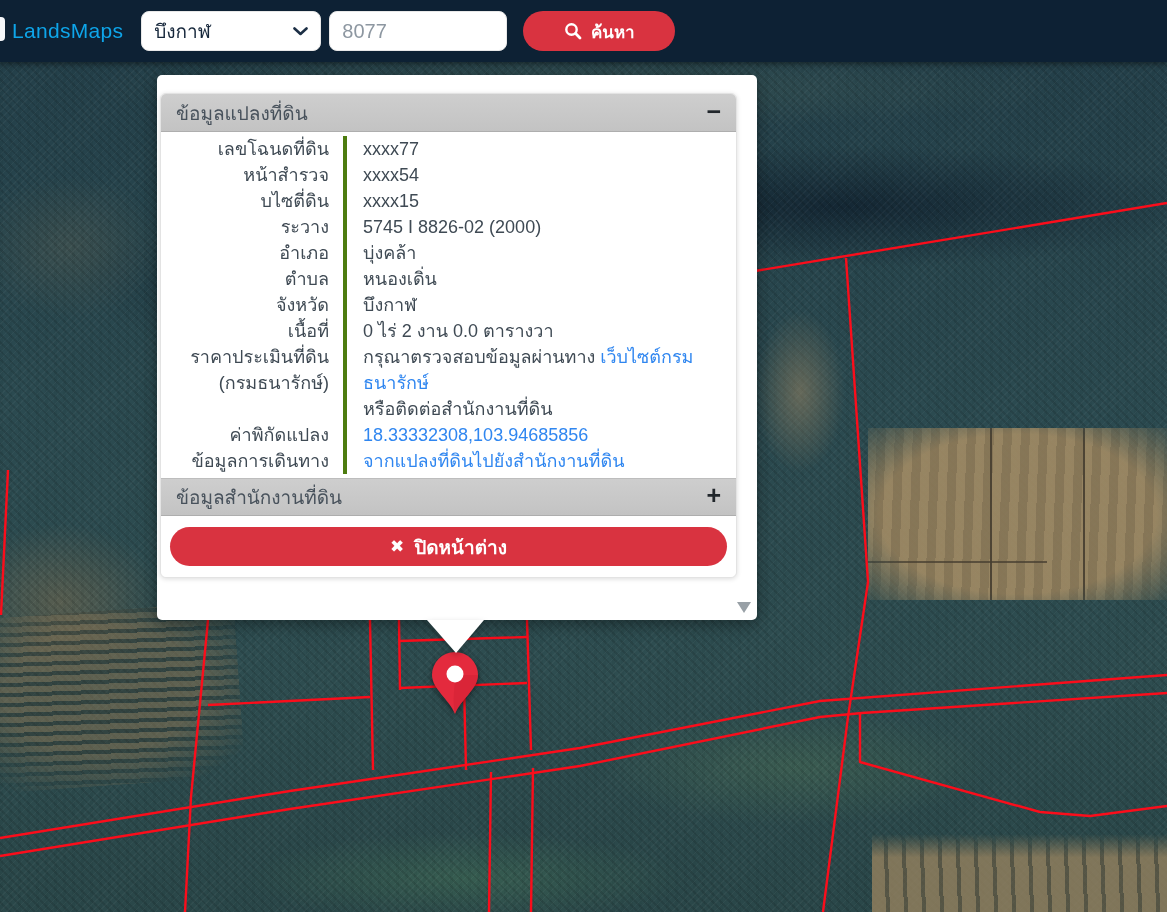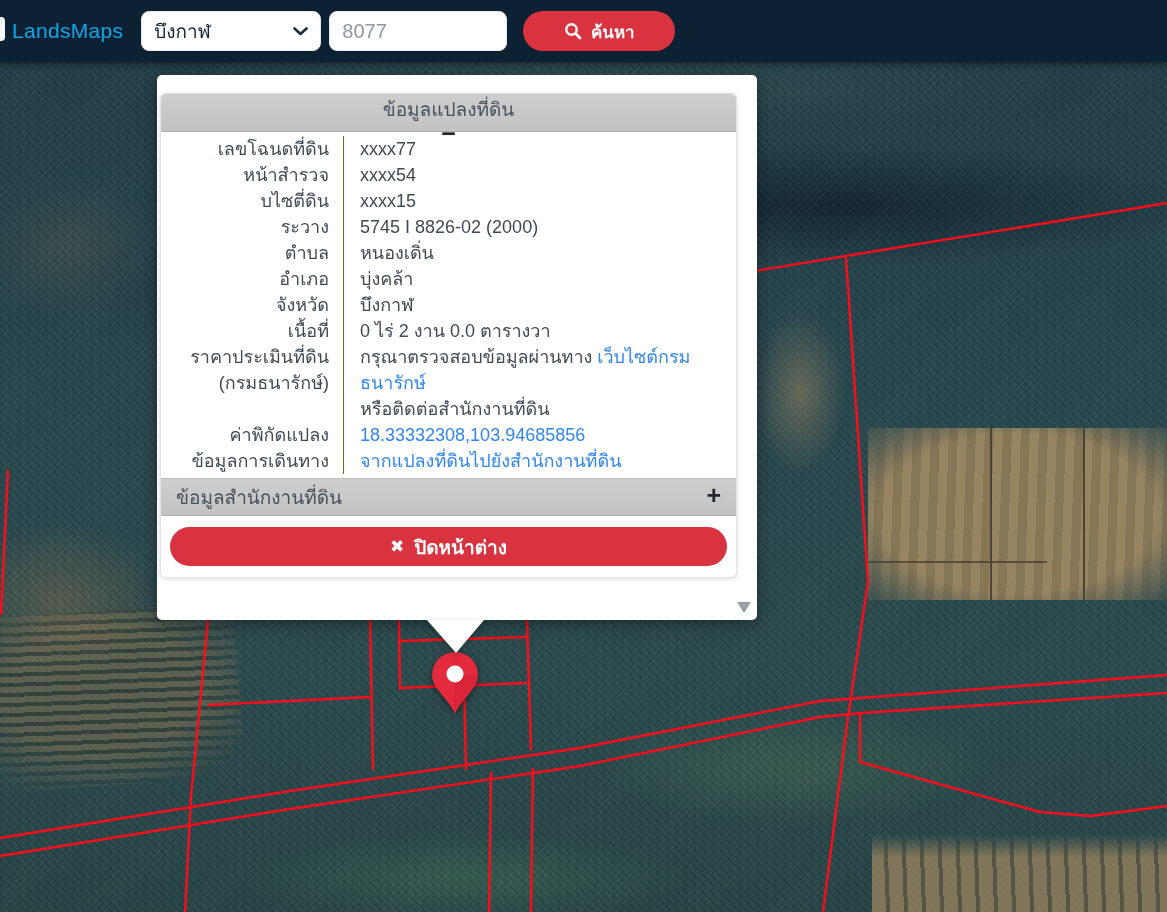--- a/index.html
+++ b/index.html
@@ -115,27 +115,27 @@
     position:absolute;left:3px;top:18px;width:577px;
     background:#fff;border:1px solid #e3e3e3;border-radius:6px;
     box-shadow:0 1px 5px rgba(0,0,0,.14);
   }
   .section-header{
     height:38px;display:flex;align-items:center;justify-content:space-between;
     background:linear-gradient(180deg,#cecece,#c3c3c3);
     border-bottom:1px solid #aeaeae;padding:0 15px;
     color:#48525c;font-size:19px;cursor:pointer;
   }
-  .section-header.first{border-radius:5px 5px 0 0;flex-direction:column;}
+  .section-header.first{border-radius:5px 5px 0 0;}
   .section-header.second{border-top:1px solid #bdbdbd;}
   .toggle{font-size:25px;font-weight:700;color:#21262b;line-height:1;margin-top:-3px;}
   .fields{padding:4px 0;}
   .frow{display:flex;font-size:18px;line-height:26px;color:var(--text-dark,#3f4a54);}
   .flabel{width:182px;flex:0 0 182px;text-align:right;padding-right:14px;}
-  .fvalue{flex:1;border-left:1px solid #4d7c0f;padding-left:16px;}
+  .fvalue{flex:1;border-left:4px solid #4d7c0f;padding-left:16px;}
   .lnk{color:var(--link-blue,#2f86f0);text-decoration:none;cursor:pointer;}
   .close-row{padding:11px 9px;background:#fff;border-radius:0 0 6px 6px;}
   .close-btn{
     width:100%;height:39px;border:none;cursor:pointer;border-radius:20px;
     background:var(--accent-red,#d93340);color:#fff;font-size:19px;font-weight:600;font-family:inherit;
     display:flex;align-items:center;justify-content:center;gap:10px;
   }
   .close-x{font-size:17px;font-weight:700;}
   .scroll-arrow{
     position:absolute;right:6px;bottom:7px;width:0;height:0;cursor:pointer;
@@ -235,27 +235,27 @@
             <div class="flabel">บไซตี่ดิน</div>
             <div class="fvalue">xxxx15</div>
           </div>
 
           <div class="frow">
             <div class="flabel">ระวาง</div>
             <div class="fvalue">5745 I 8826-02 (2000)</div>
           </div>
 
           <div class="frow">
+            <div class="flabel">อำเภอ</div>
+            <div class="fvalue">บุ่งคล้า</div>
+          </div>
+
+          <div class="frow">
             <div class="flabel">ตำบล</div>
             <div class="fvalue">หนองเดิ่น</div>
-          </div>
-
-          <div class="frow">
-            <div class="flabel">อำเภอ</div>
-            <div class="fvalue">บุ่งคล้า</div>
           </div>
 
           <div class="frow">
             <div class="flabel">จังหวัด</div>
             <div class="fvalue">บึงกาฬ</div>
           </div>
 
           <div class="frow">
             <div class="flabel">เนื้อที่</div>
             <div class="fvalue">0 ไร่ 2 งาน 0.0 ตารางวา</div>

